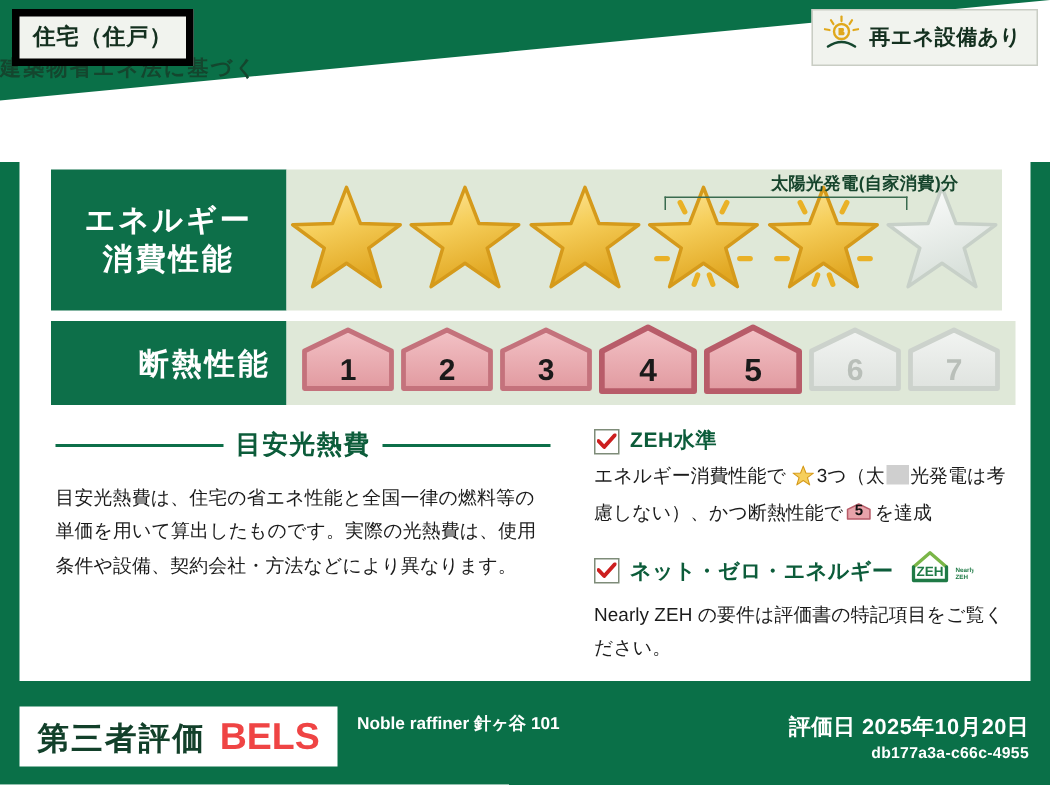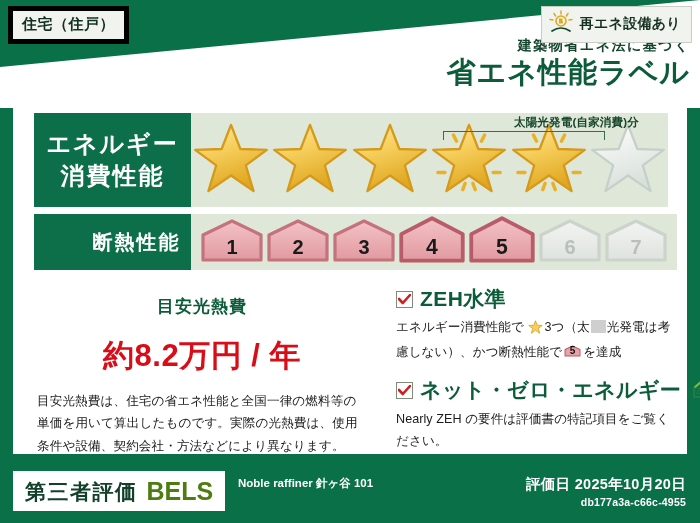--- a/index.html
+++ b/index.html
@@ -41,21 +41,21 @@
     padding: 3px 10px 4px 6px;
     display: flex; align-items: center; gap: 6px;
     z-index: 6;
   }
   .tag-renew .rtext {
     font-size: 14px; font-weight: bold; color: #14301f; letter-spacing: .3px;
   }
 
   .title-wrap {
     position: absolute; left: 0; top: 38px; width: 690px;
-    text-align: right; z-index: 5;
+    text-align: left; z-index: 5;
   }
   .title-sub {
     font-size: 14px; font-weight: bold; color: #14462e;
     letter-spacing: 1.5px; line-height: 1.1;
   }
   .title-main {
     font-size: 29px; font-weight: bold; color: #0c5c3a;
     letter-spacing: 1px; line-height: 1.25; margin-top: 1px;
   }
 
@@ -74,21 +74,21 @@
   }
   .row-energy { top: 14px; height: 94px; }
   .row-insul  { top: 115px; height: 56px; }
 
   .perf-label {
     background: #0d6f49; color: #ffffff;
     display: flex; flex-direction: column; align-items: center; justify-content: center;
     font-weight: bold; letter-spacing: 2px;
     flex: 0 0 157px;
   }
-  .row-energy .perf-label { font-size: 24px; line-height: 1.32; }
+  .row-energy .perf-label { font-size: 20px; line-height: 1.32; }
   .row-insul  .perf-label { font-size: 20px; padding-left: 48px; }
 
   .perf-field {
     flex: 1 1 auto;
     background: #dfe8d8;
     position: relative;
     display: flex; align-items: center; justify-content: space-around;
   }
   .row-insul .perf-field { padding: 0 8px; }
 
@@ -108,21 +108,21 @@
     border-top: 1.4px solid #3a6b4f;
   }
 
   .star { display: block; }
 
   
   .cost-box {
     position: absolute; left: 24px; top: 186px; width: 330px;
   }
   .cost-head {
-    display: flex; align-items: center; gap: 8px; justify-content: center; flex-direction: column;
+    display: flex; align-items: center; gap: 8px; justify-content: center;
   }
   .cost-head .line { flex: 1 1 auto; height: 2px; background: #0d6f49; }
   .cost-head .ctext {
     font-size: 17px; font-weight: bold; color: #0c5c3a; letter-spacing: 1px;
     white-space: nowrap;
   }
   .cost-value {
     margin-top: 7px; text-align: center;
     font-size: 31px; font-weight: bold; color: #d80d18; letter-spacing: .5px;
   }
@@ -137,21 +137,21 @@
     position: absolute; left: 383px; top: 186px; width: 280px;
   }
   .zeh-item { margin-bottom: 12px; }
   .zeh-head { display: flex; align-items: center; gap: 7px; }
   .chk {
     width: 17px; height: 17px; flex: 0 0 17px;
     border: 1.5px solid #7e8c79; background: #ffffff;
     display: flex; align-items: center; justify-content: center;
   }
   .zeh-title {
-    font-size: 21px; font-weight: bold; color: #0c5c3a; letter-spacing: .4px;
+    font-size: 14px; font-weight: bold; color: #0c5c3a; letter-spacing: .4px;
     white-space: nowrap;
   }
   .zeh-body {
     margin-top: 4px; font-size: 12.6px; color: #1b1b1b;
     line-height: 1.72; letter-spacing: .05px;
   }
   .inline-ico { vertical-align: -3px; margin: 0 1px; }
   .redact {
     display: inline-block; width: 15px; height: 13px;
     background: #cfcfcf; vertical-align: -2px; margin: 0 1px;
@@ -173,21 +173,21 @@
   }
   .bels-plate {
     position: absolute; left: 13px; top: 10px;
     background: #ffffff; padding: 6px 12px 5px 12px;
     display: flex; align-items: center; gap: 9px;
   }
   .bels-jp {
     font-size: 21px; font-weight: bold; color: #12402a; letter-spacing: 1.5px;
   }
   .bels-en {
-    font-size: 25px; font-weight: bold; color: #4d7c0f; letter-spacing: 0px;
+    font-size: 25px; font-weight: bold; color: #ef4444; letter-spacing: 0px;
   }
   .prop-name {
     position: absolute; left: 238px; top: 15px; width: 250px;
     color: #ffffff; font-size: 11.5px; font-weight: bold; line-height: 1.35;
   }
   .foot-right {
     position: absolute; right: 14px; top: 14px; text-align: right; color: #ffffff;
   }
   .foot-date { font-size: 14.5px; font-weight: bold; letter-spacing: .3px; }
   .foot-id { font-size: 10.5px; font-weight: bold; margin-top: 2px; letter-spacing: .2px; }
@@ -218,21 +218,20 @@
         <circle cx="13" cy="11" r="5" fill="none" stroke="#e0a81c" stroke-width="1.6"></circle>
         <path d="M11 8.6 h3.1 a1.5 1.5 0 0 1 0 2.4 h-3.1 z M11 11 h3.4 a1.5 1.5 0 0 1 0 2.5 h-3.4 z" fill="#e0a81c"></path>
         <path d="M4 21 q9 -6 18 0" fill="none" stroke="#14462e" stroke-width="1.7" stroke-linecap="round"></path>
       </svg>
     </span>
     <span class="rtext">再エネ設備あり</span>
   </div>
 
   <div class="title-wrap">
     <div class="title-sub">建築物省エネ法に基づく</div>
-    <div class="title-main">省エネ性能ラベル</div>
   </div>
 
   <div class="body-panel">
 
     <div class="perf-row row-energy">
       <div class="perf-label">
         <span>エネルギー</span>
         <span>消費性能</span>
       </div>
       <div class="perf-field">
@@ -365,21 +364,20 @@
         </span>
       </div>
     </div>
 
     <div class="cost-box">
       <div class="cost-head">
         <span class="line"></span>
         <span class="ctext">目安光熱費</span>
         <span class="line"></span>
       </div>
-      <div class="cost-value">約8.2万円 / 年</div>
       <div class="cost-note">目安光熱費は、住宅の省エネ性能と全国一律の燃料等の単価を用いて算出したものです。実際の光熱費は、使用条件や設備、契約会社・方法などにより異なります。</div>
     </div>
 
     <div class="zeh-box">
 
       <div class="zeh-item">
         <div class="zeh-head">
           <span class="chk">
             <svg width="13" height="11" viewBox="0 0 13 11">
               <polyline points="1,5 4.8,9 12,1" fill="none" stroke="#cc1f1f" stroke-width="2.6" stroke-linecap="round" stroke-linejoin="round"></polyline>

